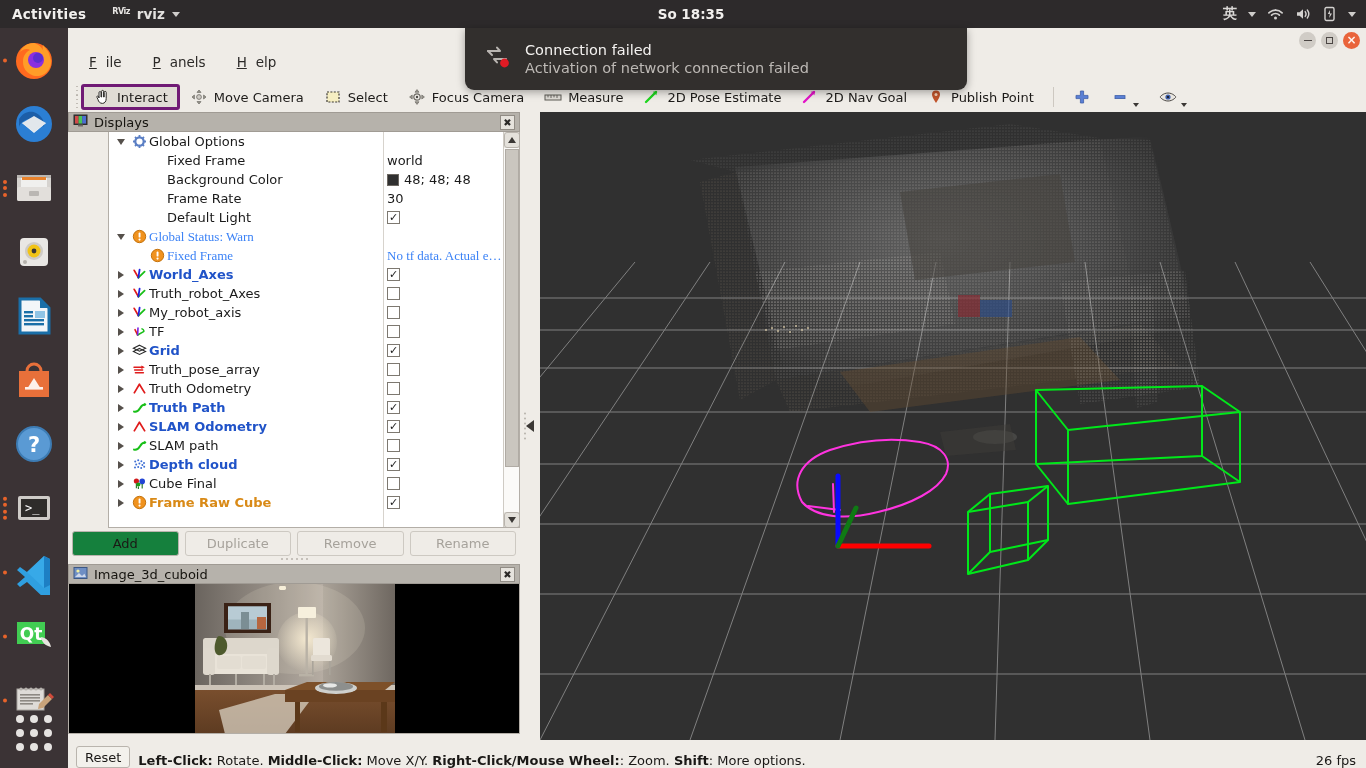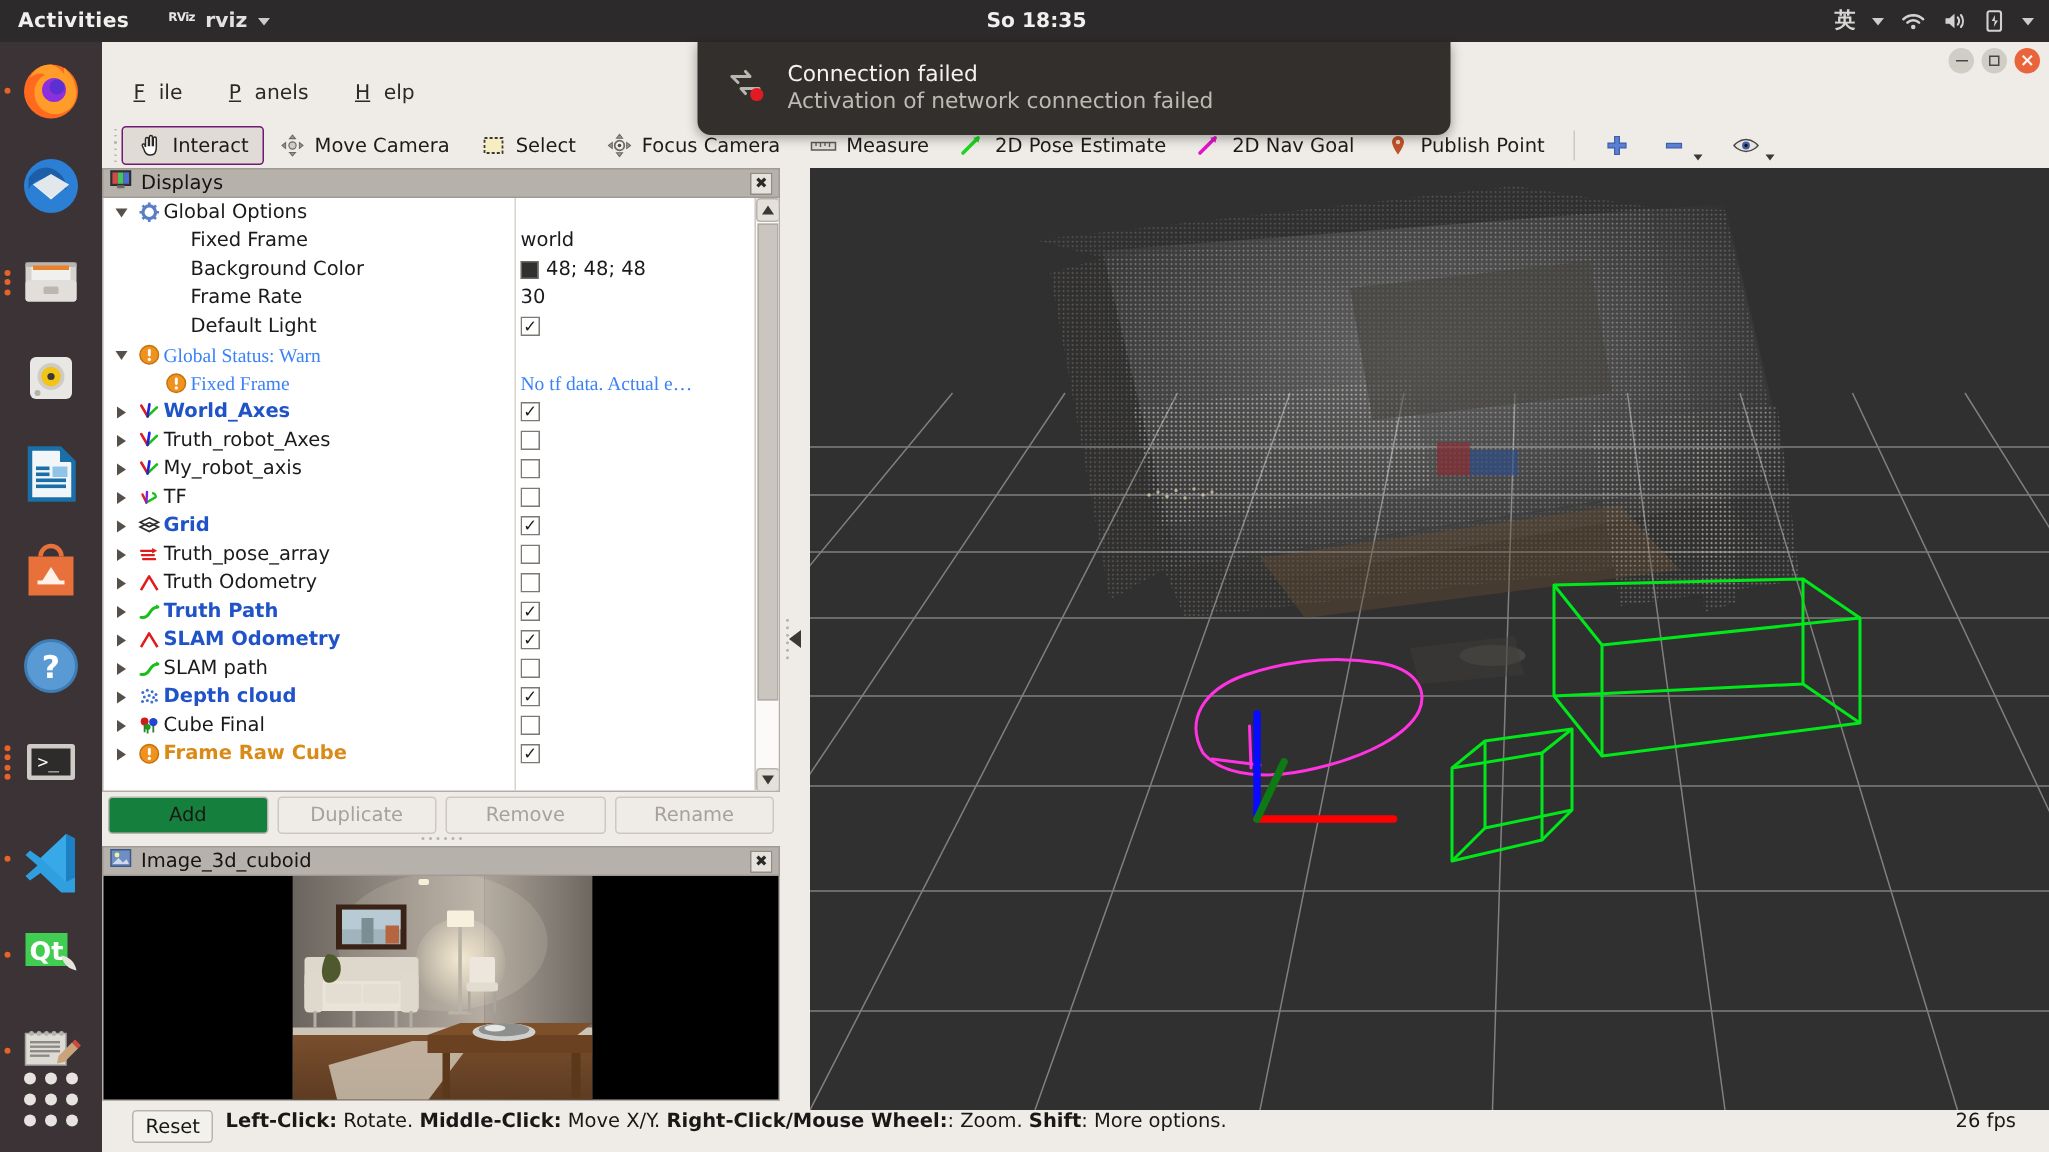--- a/index.html
+++ b/index.html
@@ -94,21 +94,21 @@
     display: flex; align-items: center; gap: 0px;
     font-size: 13px; color: #1d1b19; padding-left: 4px;
   }
   .tgrip { width: 9px; height: 22px; display:flex; flex-direction:column; justify-content:center; gap:3px; align-items:center; }
   .tgrip i { width:2px; height:2px; background:#b7b2ab; border-radius:50%; }
   .tbtn {
     height: 26px; display: flex; align-items: center; gap: 6px;
     padding: 0 9px; border-radius: 3px; white-space: nowrap;
     border: 1px solid transparent;
   }
-  .tbtn.active { background: #e0dcd5; border: 1px solid #701a75; }
+  .tbtn.active { background: #e0dcd5; border: 3px solid #701a75; }
   .tsep { width: 1px; height: 20px; background: #cdc8c1; margin: 0 9px; }
   .ibox { width:18px; height:16px; display:flex; align-items:center; justify-content:center; }
   .drop-sm { width:0;height:0;border-left:3.5px solid transparent;border-right:3.5px solid transparent;border-top:4px solid #3b3835; align-self:flex-end; margin-bottom:2px;margin-left:-2px;}
 
   
   .leftpane {
     position: absolute; left: 0px; top: 84px; width: 452px; height: 600px;
   }
   .panel-title {
     height: 20px; background: #b6b2ab; display: flex; align-items: center;
@@ -119,20 +119,21 @@
   .px {
     width: 15px; height: 15px; background: #e6e3dd; border: 1px solid #918c85;
     display:flex; align-items:center;justify-content:center; font-size:10px;color:#2b2927;
     font-weight:700;
   }
   .tree {
     position: relative; height: 396px; background: #fff;
     border-left: 1px solid #b3aea7; border-right: 1px solid #b3aea7;
     border-bottom: 1px solid #b3aea7;
     overflow: hidden;
+    margin-left: 40px;
   }
   .trow {
     position: relative; height: 19px; display: flex; align-items: center;
     font-size: 13px; color: #1a1a1a;
   }
   .trow .arrow {
     width: 16px; display:flex; align-items:center; justify-content:center; flex:none;
   }
   .ar-r { width:0;height:0;border-top:4.5px solid transparent;border-bottom:4.5px solid transparent;border-left:6px solid #55504b; }
   .ar-d { width:0;height:0;border-left:4.5px solid transparent;border-right:4.5px solid transparent;border-top:6px solid #55504b; }
@@ -192,21 +193,21 @@
     position: absolute; left: 452px; top: 84px; width: 20px; height: 628px;
     background: #efece7; display: flex; align-items: center; justify-content: center;
   }
   .sp-dots { position:absolute; left:4px; top:50%; transform:translateY(-50%);}
   .sp-dots i { display:block;width:2px;height:2px;border-radius:50%;background:#b7b2ab;margin:3px 0;}
   .ar-left { width:0;height:0;border-top:6px solid transparent;border-bottom:6px solid transparent;border-right:8px solid #3b3835;}
 
   
   .statusbar {
     position: absolute; left: 0; top: 712px; width: 1298px; height: 28px;
-    display: flex; align-items: flex-start; padding: 0 20px; gap: 8px;
+    display: flex; align-items: flex-end; padding: 0 8px; gap: 8px;
     font-size: 13px; color: #1a1816; background:#efece7;
   }
   .reset {
     height: 22px; padding: 0 8px; border: 1px solid #b9b4ad; border-radius: 3px;
     background: #f3f1ec; display:flex;align-items:center; font-size:13px;
   }
   .hint b { font-weight: 700; }
   .fps { margin-left: auto; font-size: 13px; color: #1a1816; padding-right: 2px;}
 
   

